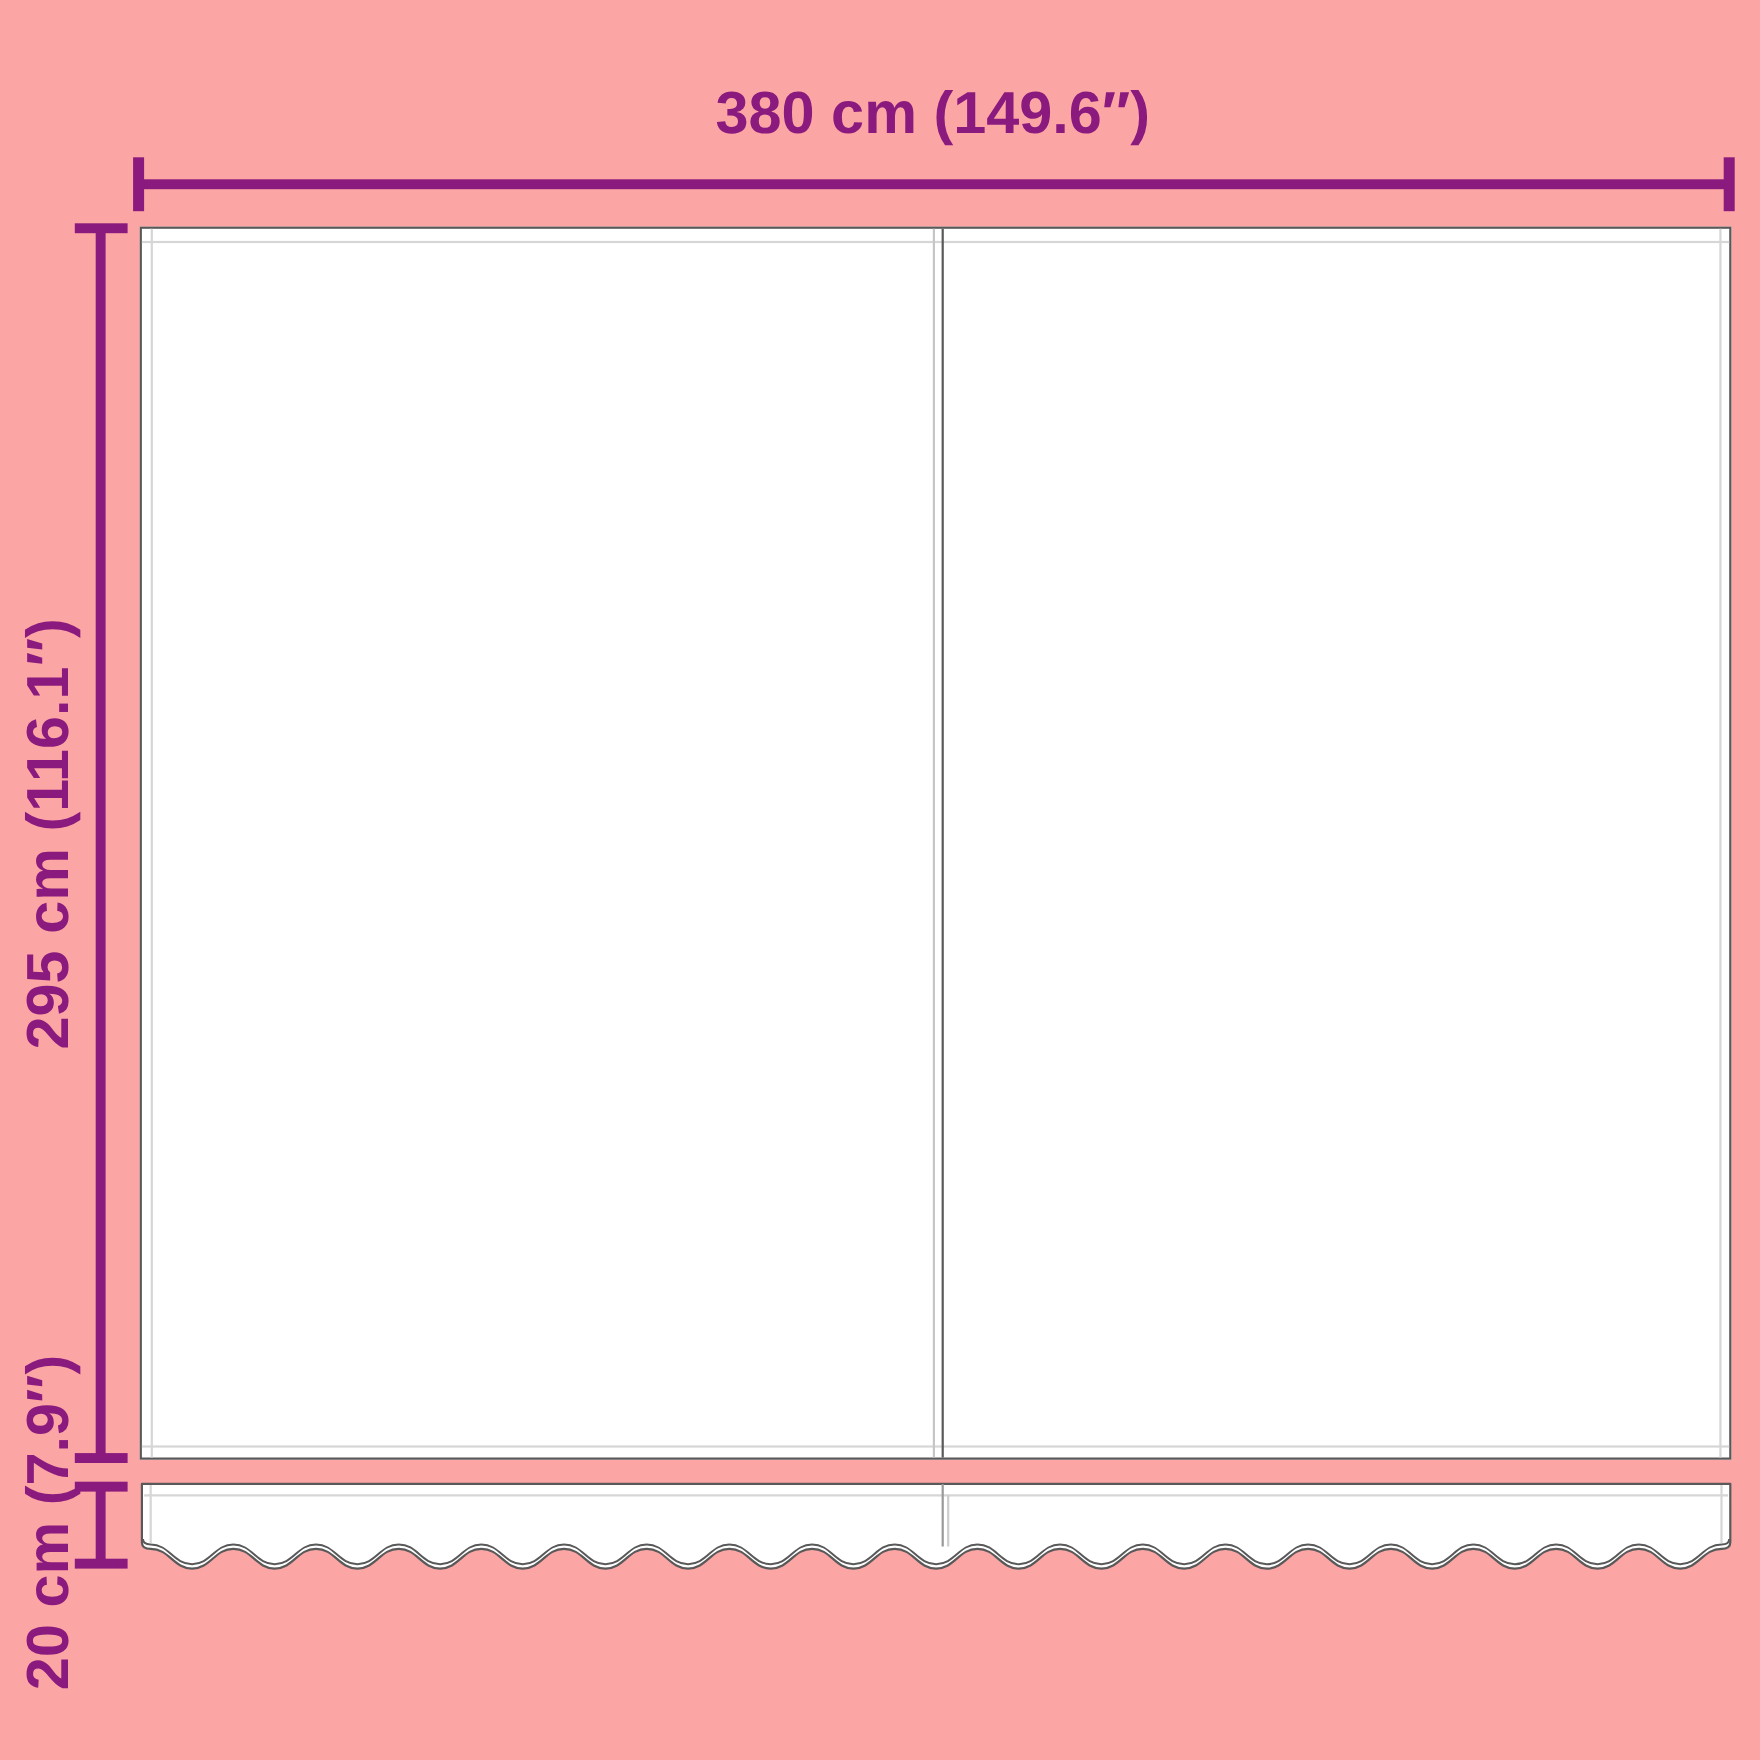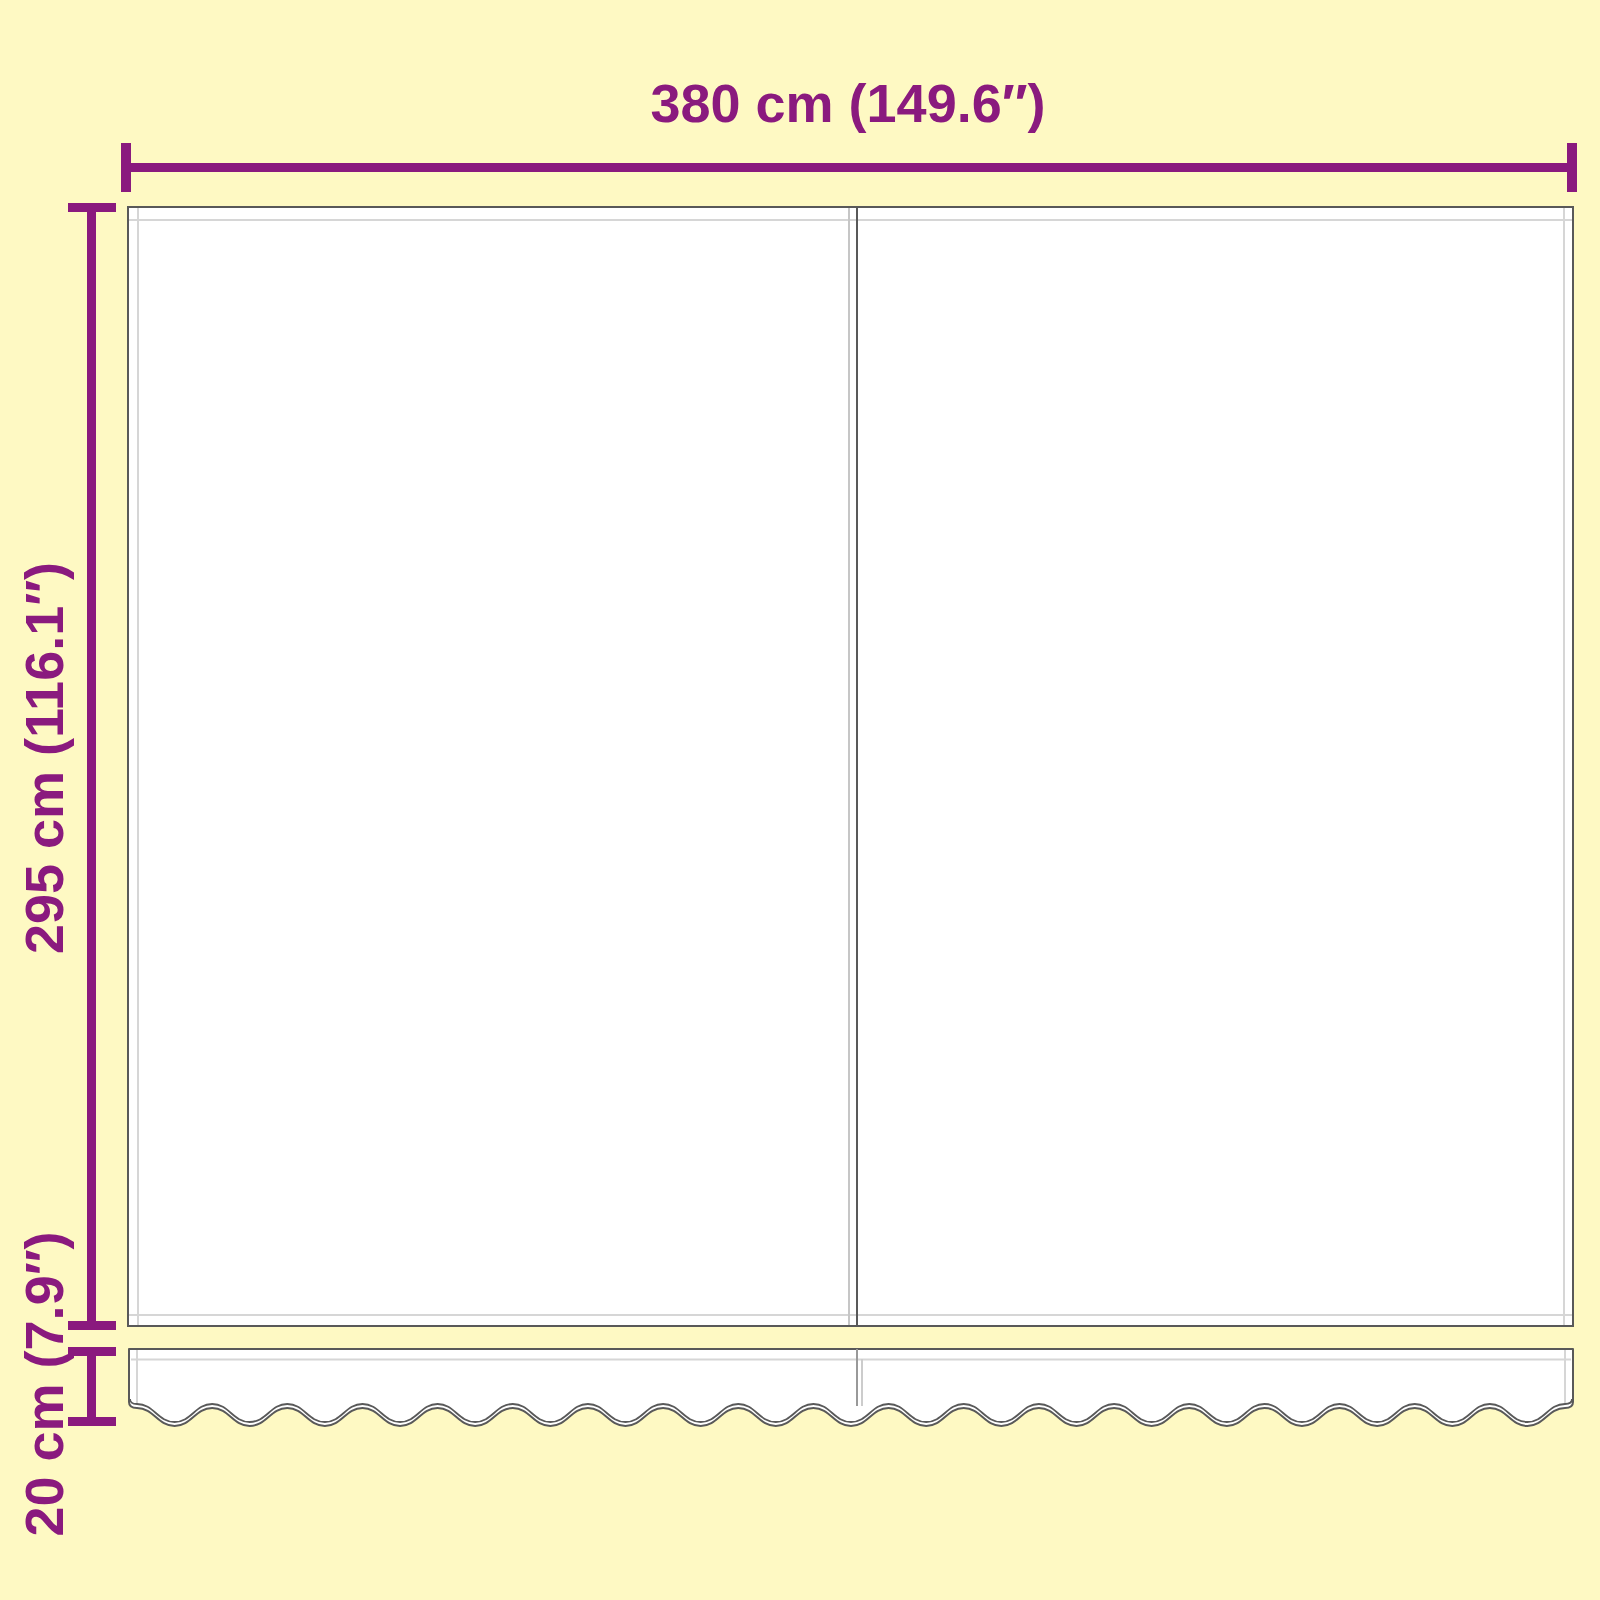--- a/index.html
+++ b/index.html
@@ -1,19 +1,19 @@
 <!DOCTYPE html>
 <html style="--dim: #8a1a7e; --outline: #595959; --hem: #d6d6d6; --seamlight: #c6c6c6;"><head>
 <meta charset="utf-8">
 <style>
   html,body{margin:0;padding:0;background:#fff;}
   .canvas{
     position:relative;
     width:1600px;height:1600px;
-    background:#fef9c3;
+    background:#fca5a5;
     overflow:hidden;
     font-family:"Liberation Sans",sans-serif;
   }
   .dimbar{position:absolute;background:var(--dim,#8a1a7e);}
   .dim-label{
     position:absolute;
     font-weight:700;
     font-size:54px;
     line-height:1;
     color:var(--dim,#8a1a7e);

